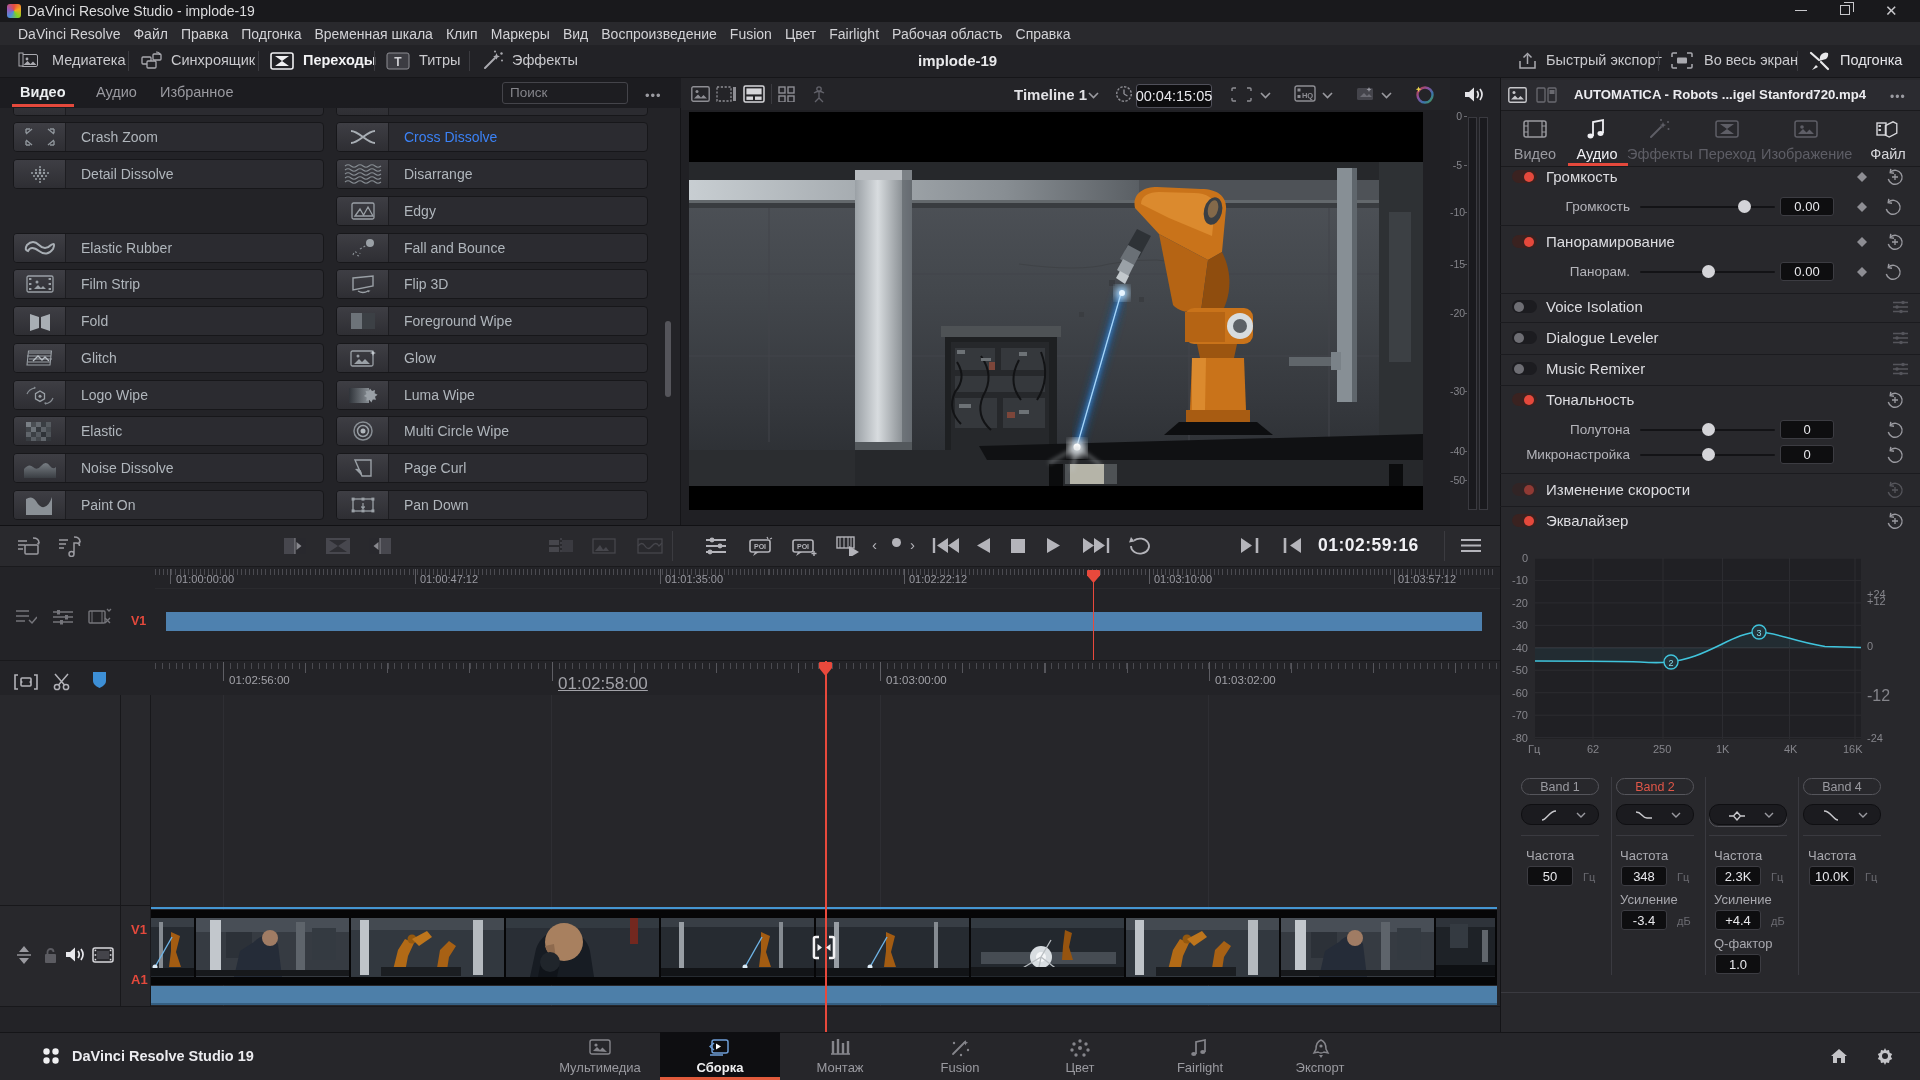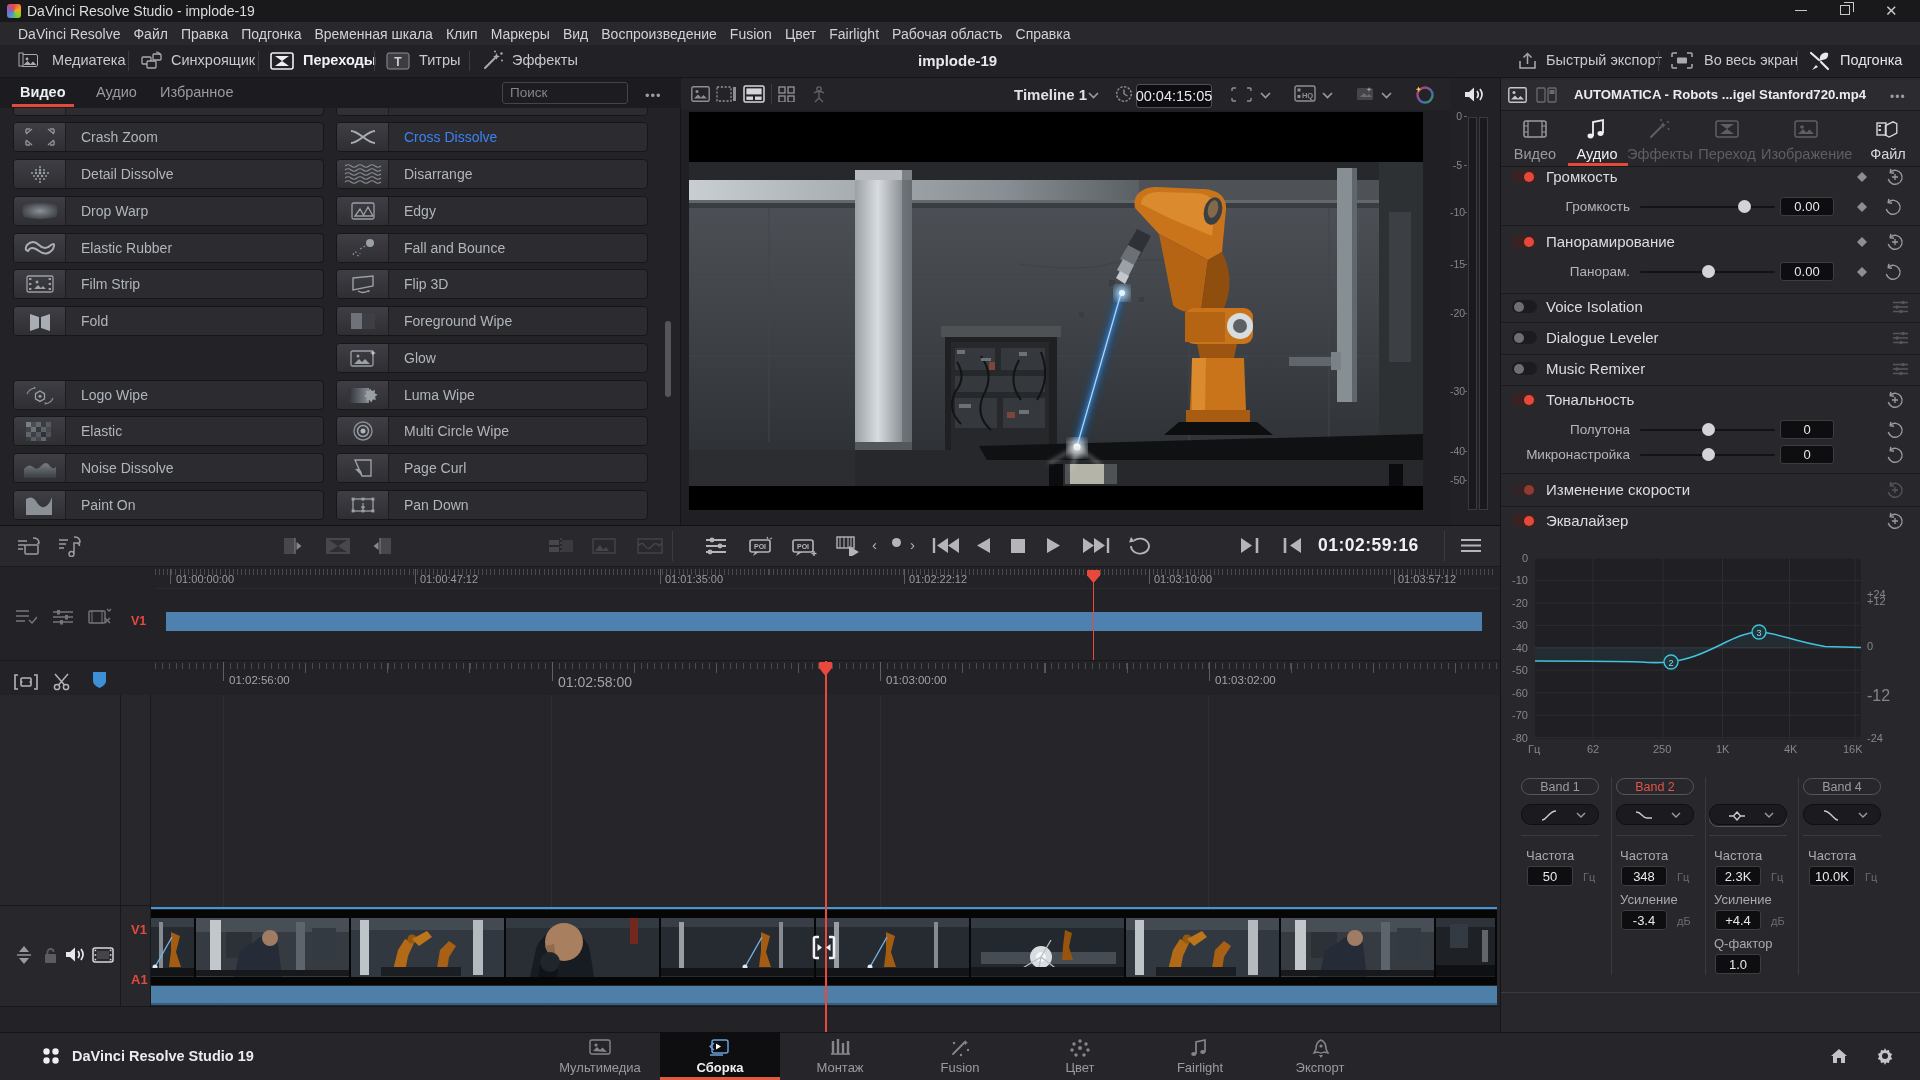--- a/index.html
+++ b/index.html
@@ -171,34 +171,20 @@
               <path d="M2 4 q3-2.5 6 0 t6 0 t6 0 t6 0 t6 0 t6 0"></path>
               <path d="M2 8 q3-2.5 6 0 t6 0 t6 0 t6 0 t6 0 t6 0"></path>
               <path d="M2 12 q3-2.5 6 0 t6 0 t6 0 t6 0 t6 0 t6 0"></path>
               <path d="M2 16 q3-2.5 6 0 t6 0 t6 0 t6 0 t6 0 t6 0"></path>
               <path d="M2 20 q3-2.5 6 0 t6 0 t6 0 t6 0 t6 0 t6 0"></path>
             </g>
           </svg>
         </div>
 <div style="position:absolute;left:67px;top:0;height:100%;display:flex;align-items:center;font-size:14px;color:#b0b6bc;">Disarrange</div>
       </div>
-<div class="abs" style="left:13px;top:87.9px;width:311px;height:30px;background:#2b2b30;border:1px solid #17171a;border-radius:4px;">
-<div class="abs" style="left:0;top:0;width:52px;height:28px;background:linear-gradient(#3e3e44,#2e2e33);border-right:1px solid #1d1d21;border-radius:3px 0 0 3px;overflow:hidden;">
-          <svg width="40" height="24" viewBox="0 0 40 24" style="margin:2px auto 0 6px;">
-            <defs>
-              <radialGradient id="dw">
-                <stop offset="0" stop-color="#8a9096"></stop>
-                <stop offset="1" stop-color="#45484d"></stop>
-              </radialGradient>
-            </defs>
-            <path d="M4 6 Q20 2 36 6 Q39 12 36 18 Q20 22 4 18 Q1 12 4 6z" fill="url(#dw)"></path>
-          </svg>
-        </div>
-<div style="position:absolute;left:67px;top:0;height:100%;display:flex;align-items:center;font-size:14px;color:#b0b6bc;">Drop Warp</div>
-      </div>
 <div class="abs" style="left:336px;top:87.9px;width:312px;height:30px;background:#2b2b30;border:1px solid #17171a;border-radius:4px;">
 <div class="abs" style="left:0;top:0;width:52px;height:28px;background:linear-gradient(#3e3e44,#2e2e33);border-right:1px solid #1d1d21;border-radius:3px 0 0 3px;overflow:hidden;">
           <svg width="40" height="24" viewBox="0 0 40 24" style="margin:2px auto 0 6px;">
             <rect x="9" y="4" width="22" height="16" rx="1.5" fill="none" stroke="#9aa0a6" stroke-width="1.3"></rect>
             <path d="M12 17 l5-7 4 7z M20 17 l5-9 5 9z" fill="none" stroke="#9aa0a6" stroke-width="1.3"></path>
           </svg>
         </div>
 <div style="position:absolute;left:67px;top:0;height:100%;display:flex;align-items:center;font-size:14px;color:#b0b6bc;">Edgy</div>
       </div>
 <div class="abs" style="left:13px;top:124.6px;width:311px;height:30px;background:#2b2b30;border:1px solid #17171a;border-radius:4px;">
@@ -256,20 +242,32 @@
 <div style="position:absolute;left:67px;top:0;height:100%;display:flex;align-items:center;font-size:14px;color:#b0b6bc;">Fold</div>
       </div>
 <div class="abs" style="left:336px;top:198.0px;width:312px;height:30px;background:#2b2b30;border:1px solid #17171a;border-radius:4px;">
 <div class="abs" style="left:0;top:0;width:52px;height:28px;background:linear-gradient(#3e3e44,#2e2e33);border-right:1px solid #1d1d21;border-radius:3px 0 0 3px;overflow:hidden;">
           <svg width="40" height="24" viewBox="0 0 40 24" style="margin:2px auto 0 6px;">
             <rect x="8" y="4" width="11" height="16" fill="#6d7379"></rect>
             <rect x="19" y="4" width="13" height="16" fill="#3c4045"></rect>
           </svg>
         </div>
 <div style="position:absolute;left:67px;top:0;height:100%;display:flex;align-items:center;font-size:14px;color:#b0b6bc;">Foreground Wipe</div>
+      </div>
+<div class="abs" style="left:13px;top:234.7px;width:311px;height:30px;background:#2b2b30;border:1px solid #17171a;border-radius:4px;">
+<div class="abs" style="left:0;top:0;width:52px;height:28px;background:linear-gradient(#3e3e44,#2e2e33);border-right:1px solid #1d1d21;border-radius:3px 0 0 3px;overflow:hidden;">
+          <svg width="40" height="24" viewBox="0 0 40 24" style="margin:2px auto 0 6px;">
+            <g stroke="#9aa0a6" stroke-width="1.2" fill="none">
+              <path d="M9 7 h22 M7 10 h24 M9 13 h23 M8 16 h22"></path>
+              <rect x="9" y="5" width="23" height="14" transform="skewX(-6)" stroke-width="1.1"></rect>
+            </g>
+            <path d="M13 15 l5-5 4 4 3-3 4 4" stroke="#b8bec4" stroke-width="1.3" fill="none"></path>
+          </svg>
+        </div>
+<div style="position:absolute;left:67px;top:0;height:100%;display:flex;align-items:center;font-size:14px;color:#b0b6bc;">Glitch</div>
       </div>
 <div class="abs" style="left:336px;top:234.7px;width:312px;height:30px;background:#2b2b30;border:1px solid #17171a;border-radius:4px;">
 <div class="abs" style="left:0;top:0;width:52px;height:28px;background:linear-gradient(#3e3e44,#2e2e33);border-right:1px solid #1d1d21;border-radius:3px 0 0 3px;overflow:hidden;">
           <svg width="40" height="24" viewBox="0 0 40 24" style="margin:2px auto 0 6px;">
             <rect x="8" y="5" width="22" height="15" rx="1.5" fill="none" stroke="#9aa0a6" stroke-width="1.3"></rect>
             <circle cx="15" cy="10" r="1.5" fill="#9aa0a6"></circle>
             <path d="M11 18 l5-5 3 3 3-3 5 5z" fill="#9aa0a6"></path>
             <path d="M30 4 l.8 2.2 2.2.8 -2.2.8 -.8 2.2 -.8-2.2 -2.2-.8 2.2-.8z" fill="#c8ced4"></path>
           </svg>
         </div>
@@ -759,21 +757,21 @@
 <svg class="abs" style="left:1086px;top:2px;" width="15" height="15" viewBox="0 0 15 15">
         <path d="M2 1 h11 a1 1 0 0 1 1 1 v4.5 L7.5 14 1 6.5 V2 a1 1 0 0 1 1-1z" fill="#e8493c"></path>
       </svg>
 <div class="abs" style="left:1092.6px;top:3px;width:1.8px;height:90px;background:#e8493c;"></div>
 <div class="abs" style="left:0;top:93px;width:1500px;height:1px;background:#19191c;"></div>
 <div class="abs" style="left:155px;top:95.5px;width:1345px;height:6px;background:repeating-linear-gradient(90deg,#4a4a50 0 1px,transparent 1px 6.84px);"></div>
 <div class="abs" style="left:223px;top:95.5px;width:1277px;height:10px;background:repeating-linear-gradient(90deg,#55555b 0 1px,transparent 1px 82.15px);"></div>
 <div class="abs" style="left:223px;top:95px;width:1px;height:19px;background:#5e5e64;"></div>
       <div class="abs" style="left:229px;top:107px;font-size:11.5px;color:#a2a2a8;">01:02:56:00</div>
       <div class="abs" style="left:552px;top:95px;width:1px;height:19px;background:#5e5e64;"></div>
-      <div class="abs" style="left:558px;top:107px;font-size:14px;color:#a2a2a8;">01:02:58:00</div>
+      <div class="abs" style="left:558px;top:107px;font-size:17px;color:#a2a2a8;text-decoration:underline;">01:02:58:00</div>
       <div class="abs" style="left:880px;top:95px;width:1px;height:19px;background:#5e5e64;"></div>
       <div class="abs" style="left:886px;top:107px;font-size:11.5px;color:#a2a2a8;">01:03:00:00</div>
       <div class="abs" style="left:1209px;top:95px;width:1px;height:19px;background:#5e5e64;"></div>
       <div class="abs" style="left:1215px;top:107px;font-size:11.5px;color:#a2a2a8;">01:03:02:00</div>
 <div class="abs" style="left:0;top:128px;width:1500px;height:311px;background:#26262a;"></div>
 <div class="abs" style="left:223px;top:128px;width:1px;height:311px;background:#2e2e33;"></div>
       <div class="abs" style="left:551px;top:128px;width:1px;height:311px;background:#2e2e33;"></div>
       <div class="abs" style="left:880px;top:128px;width:1px;height:311px;background:#2e2e33;"></div>
       <div class="abs" style="left:1208px;top:128px;width:1px;height:311px;background:#2e2e33;"></div>
 <div class="abs" style="left:0;top:128px;width:151px;height:311px;background:#28282c;border-right:1px solid #18181b;"></div>

